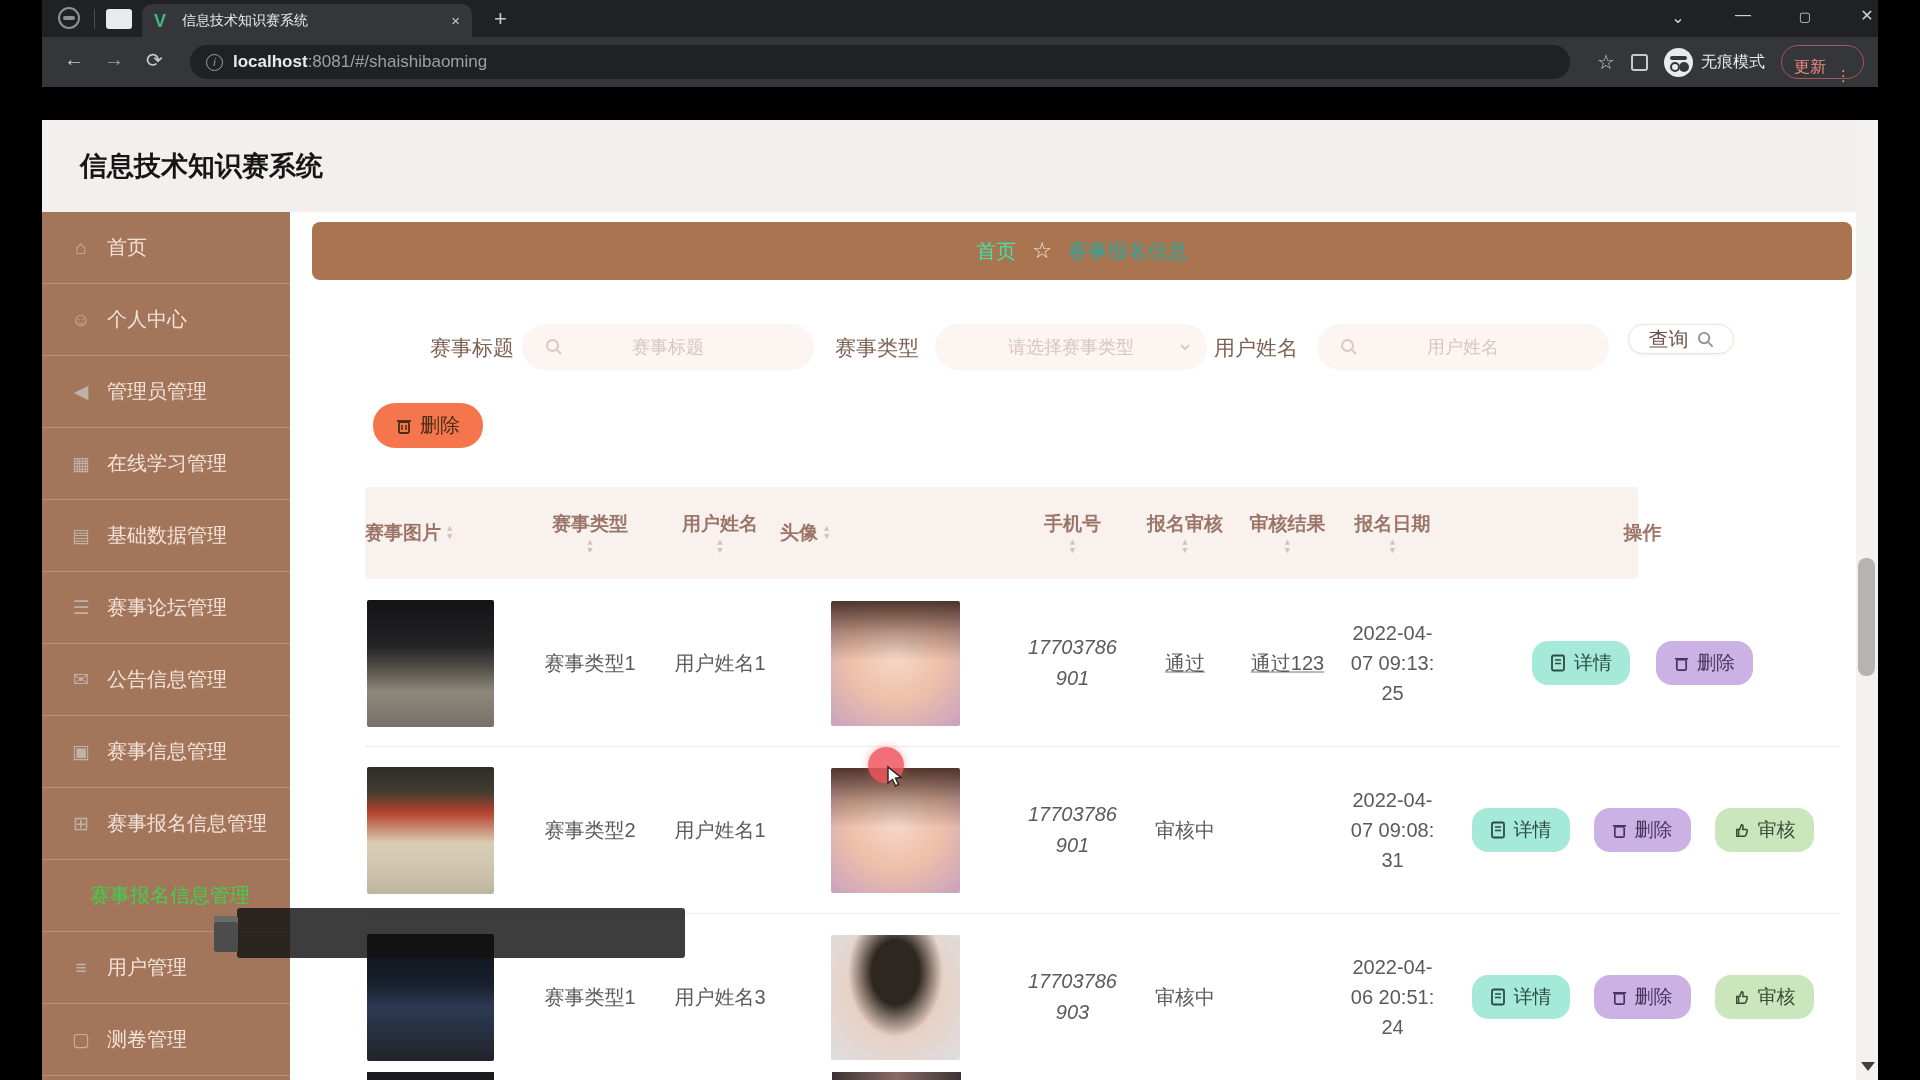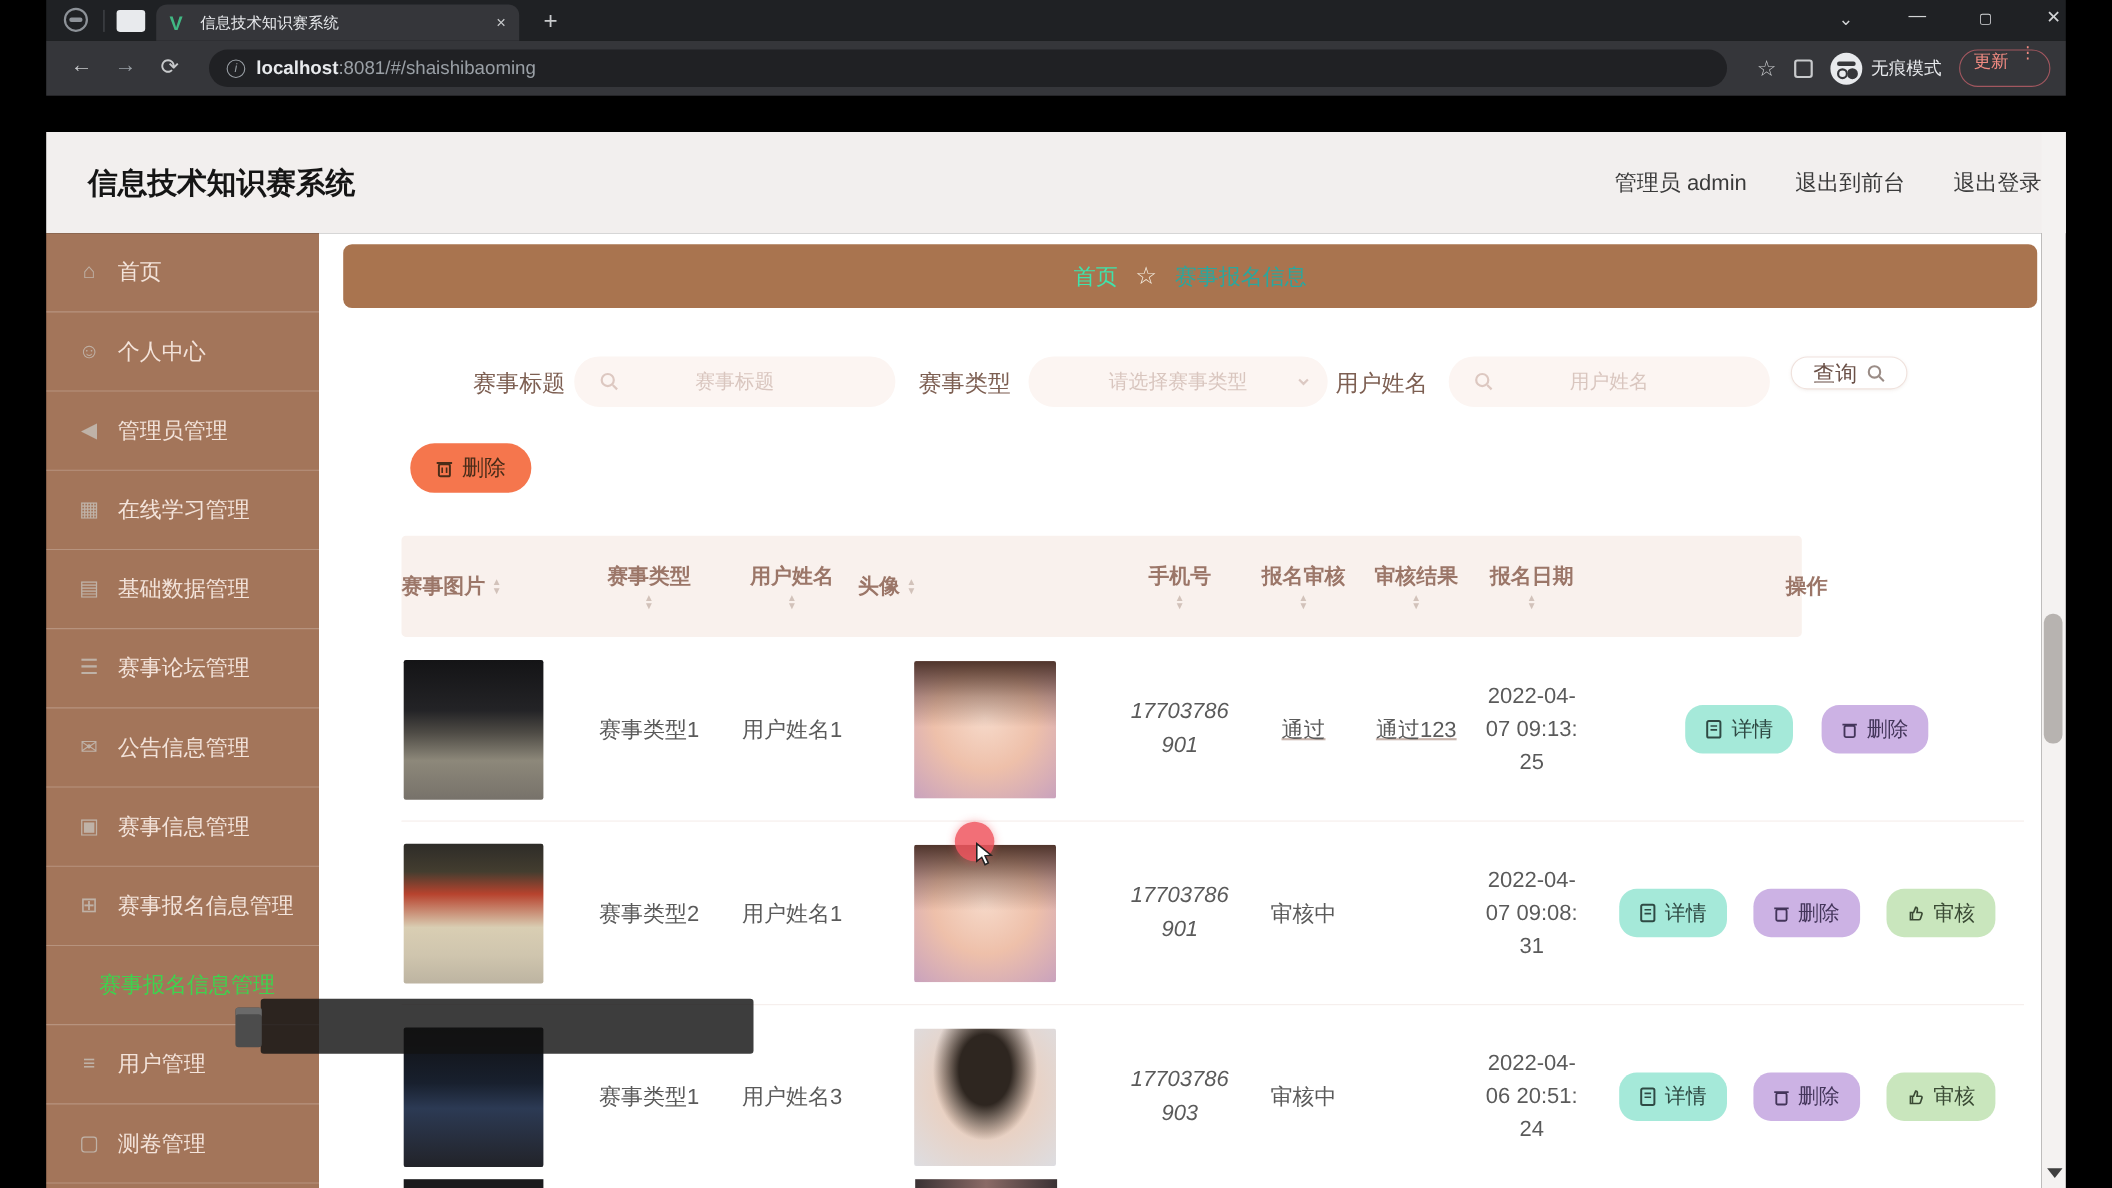--- a/index.html
+++ b/index.html
@@ -36,21 +36,21 @@
   .url-rest { color:#9aa0a6; font-size:17px; }
   .tb-right { position:absolute; top:0; right:0; height:50px; display:flex; align-items:center; gap:16px; padding-right:14px; }
   .star-ic { color:#c8cacc; font-size:20px; }
   .sidepanel-ic { width:17px; height:17px; border:2px solid #c8cacc; border-radius:3px; }
   .incog { display:flex; align-items:center; gap:8px; }
   .incog-badge { width:29px; height:29px; border-radius:50%; background:#e8eaed; position:relative; }
   .incog-badge::before { content:""; position:absolute; left:6px; top:8px; width:17px; height:4px; background:#35363a; border-radius:2px; }
   .incog-badge::after { content:""; position:absolute; left:6px; top:14px; width:6px; height:6px; border:2px solid #35363a;
     border-radius:50%; box-shadow:9px 0 0 -2px #35363a, 9px 0 0 0 #35363a; }
   .incog-label { color:#e8eaed; font-size:16px; }
-  .update-pill { height:34px; border:1.5px solid #a2575f; border-radius:17px; display:flex; align-items:flex-start;
+  .update-pill { height:34px; border:1.5px solid #a2575f; border-radius:17px; display:flex; align-items:flex-end;
     gap:10px; padding:0 12px; }
   .update-label { color:#f28b82; font-size:16px; }
   .kebab { color:#f28b82; font-size:15px; letter-spacing:0; line-height:5px; }
 
   .bookmarksbar { position:absolute; left:42px; top:87px; width:1836px; height:33px; background:#2a2b2f;
     display:flex; align-items:center; padding:0 14px; gap:28px; }
   .bm { display:flex; align-items:center; gap:8px; color:#dadce0; font-size:15px; }
   .folder { width:18px; height:13px; background:#e9b94d; border-radius:2px; position:relative; }
   .folder::before { content:""; position:absolute; left:0; top:-3px; width:8px; height:3px; background:#e9b94d; border-radius:2px 2px 0 0; }
   .bm-spacer { flex:1; }
@@ -91,21 +91,21 @@
   .search-btn { position:absolute; left:1628px; top:324px; width:106px; height:30px; background:#fff;
     border:1px solid #f0e2dd; border-radius:23px; display:flex; align-items:center; justify-content:center;
     gap:8px; font-size:20px; color:#6b5148; box-shadow:0 1px 3px rgba(160,120,100,.12); }
   .del-bulk { position:absolute; left:373px; top:403px; width:110px; height:45px; background:#f5764d;
     border:none; border-radius:22px; display:flex; align-items:center; justify-content:center; gap:8px;
     font-size:20px; color:#4a2c18; }
 
   
   .thead { position:absolute; left:365px; top:487px; width:1273px; height:92px; background:#f9f1ed;
     border-radius:4px; display:grid; grid-template-columns:155px 140px 120px 230px 125px 100px 105px 105px 395px;
-    align-items:center; }
+    align-items:center;font-family:Liberation Mono, monospace; }
   .th { display:flex; flex-direction:column; align-items:center; gap:2px; font-size:19px; color:#9b7668; font-weight:bold; }
   .th.inline { flex-direction:row; gap:6px; }
   .sort { display:flex; flex-direction:column; line-height:8px; font-size:9px; color:#d2c2ba; font-weight:normal; }
 
   .trow { position:absolute; left:365px; width:1475px; height:167px; background:#fff;
     display:grid; grid-template-columns:155px 140px 120px 230px 125px 100px 105px 105px 395px;
     align-items:center; border-bottom:1px solid #f3e9e5; }
   .td { text-align:center; font-size:20px; color:#5a5a5a; justify-self:center; }
   .td.wrap { width:92px; word-break:break-all; line-height:1.55;font-style:italic; }
   .td.date { width:90px; word-break:break-all; line-height:1.5; }
@@ -186,25 +186,20 @@
       <span class="update-pill">
         <span class="update-label">更新</span>
         <span class="kebab">⋮</span>
       </span>
     </div>
   </div>
 
 
   <div class="appheader">
     <div class="app-title">信息技术知识赛系统</div>
-    <div class="hdr-links">
-      <span class="hdr-link">管理员 admin</span>
-      <span class="hdr-link">退出到前台</span>
-      <span class="hdr-link">退出登录</span>
-    </div>
   </div>
 
   <div class="sidebar">
     <div class="s-item">
       <span class="s-ic">⌂</span>
       <span class="s-label">首页</span>
     </div>
     <div class="s-item">
       <span class="s-ic">☺</span>
       <span class="s-label">个人中心</span>

